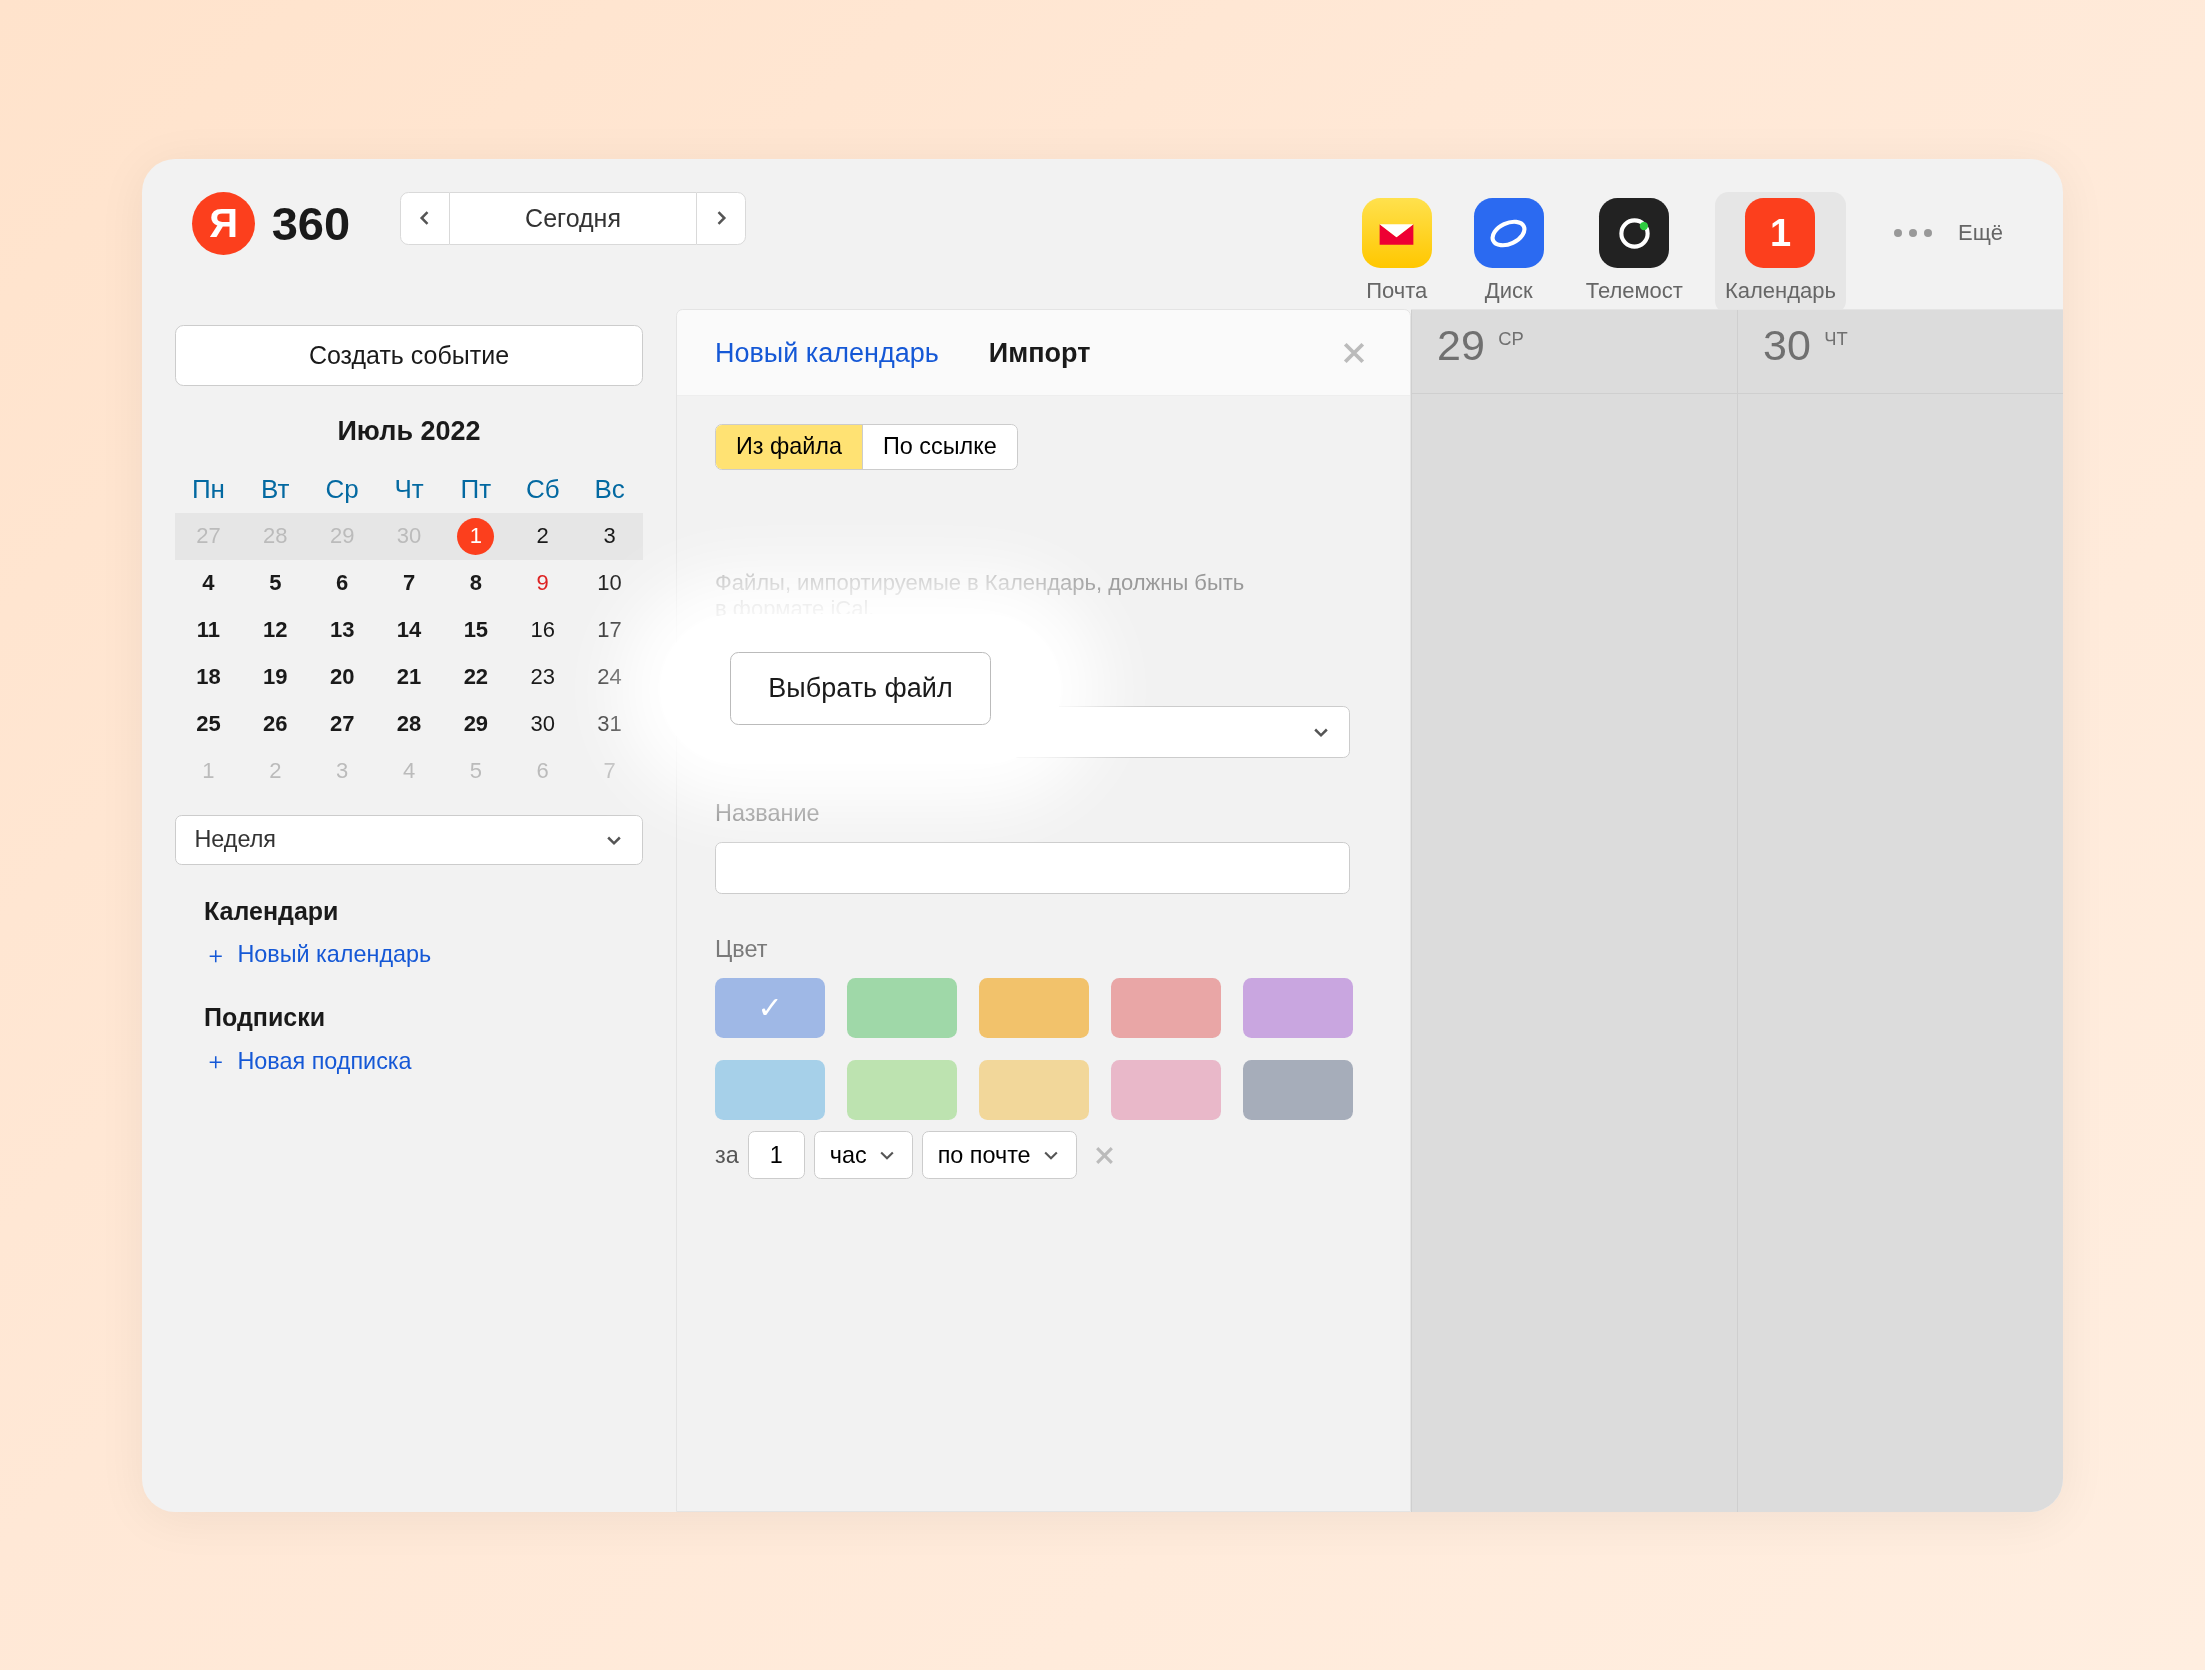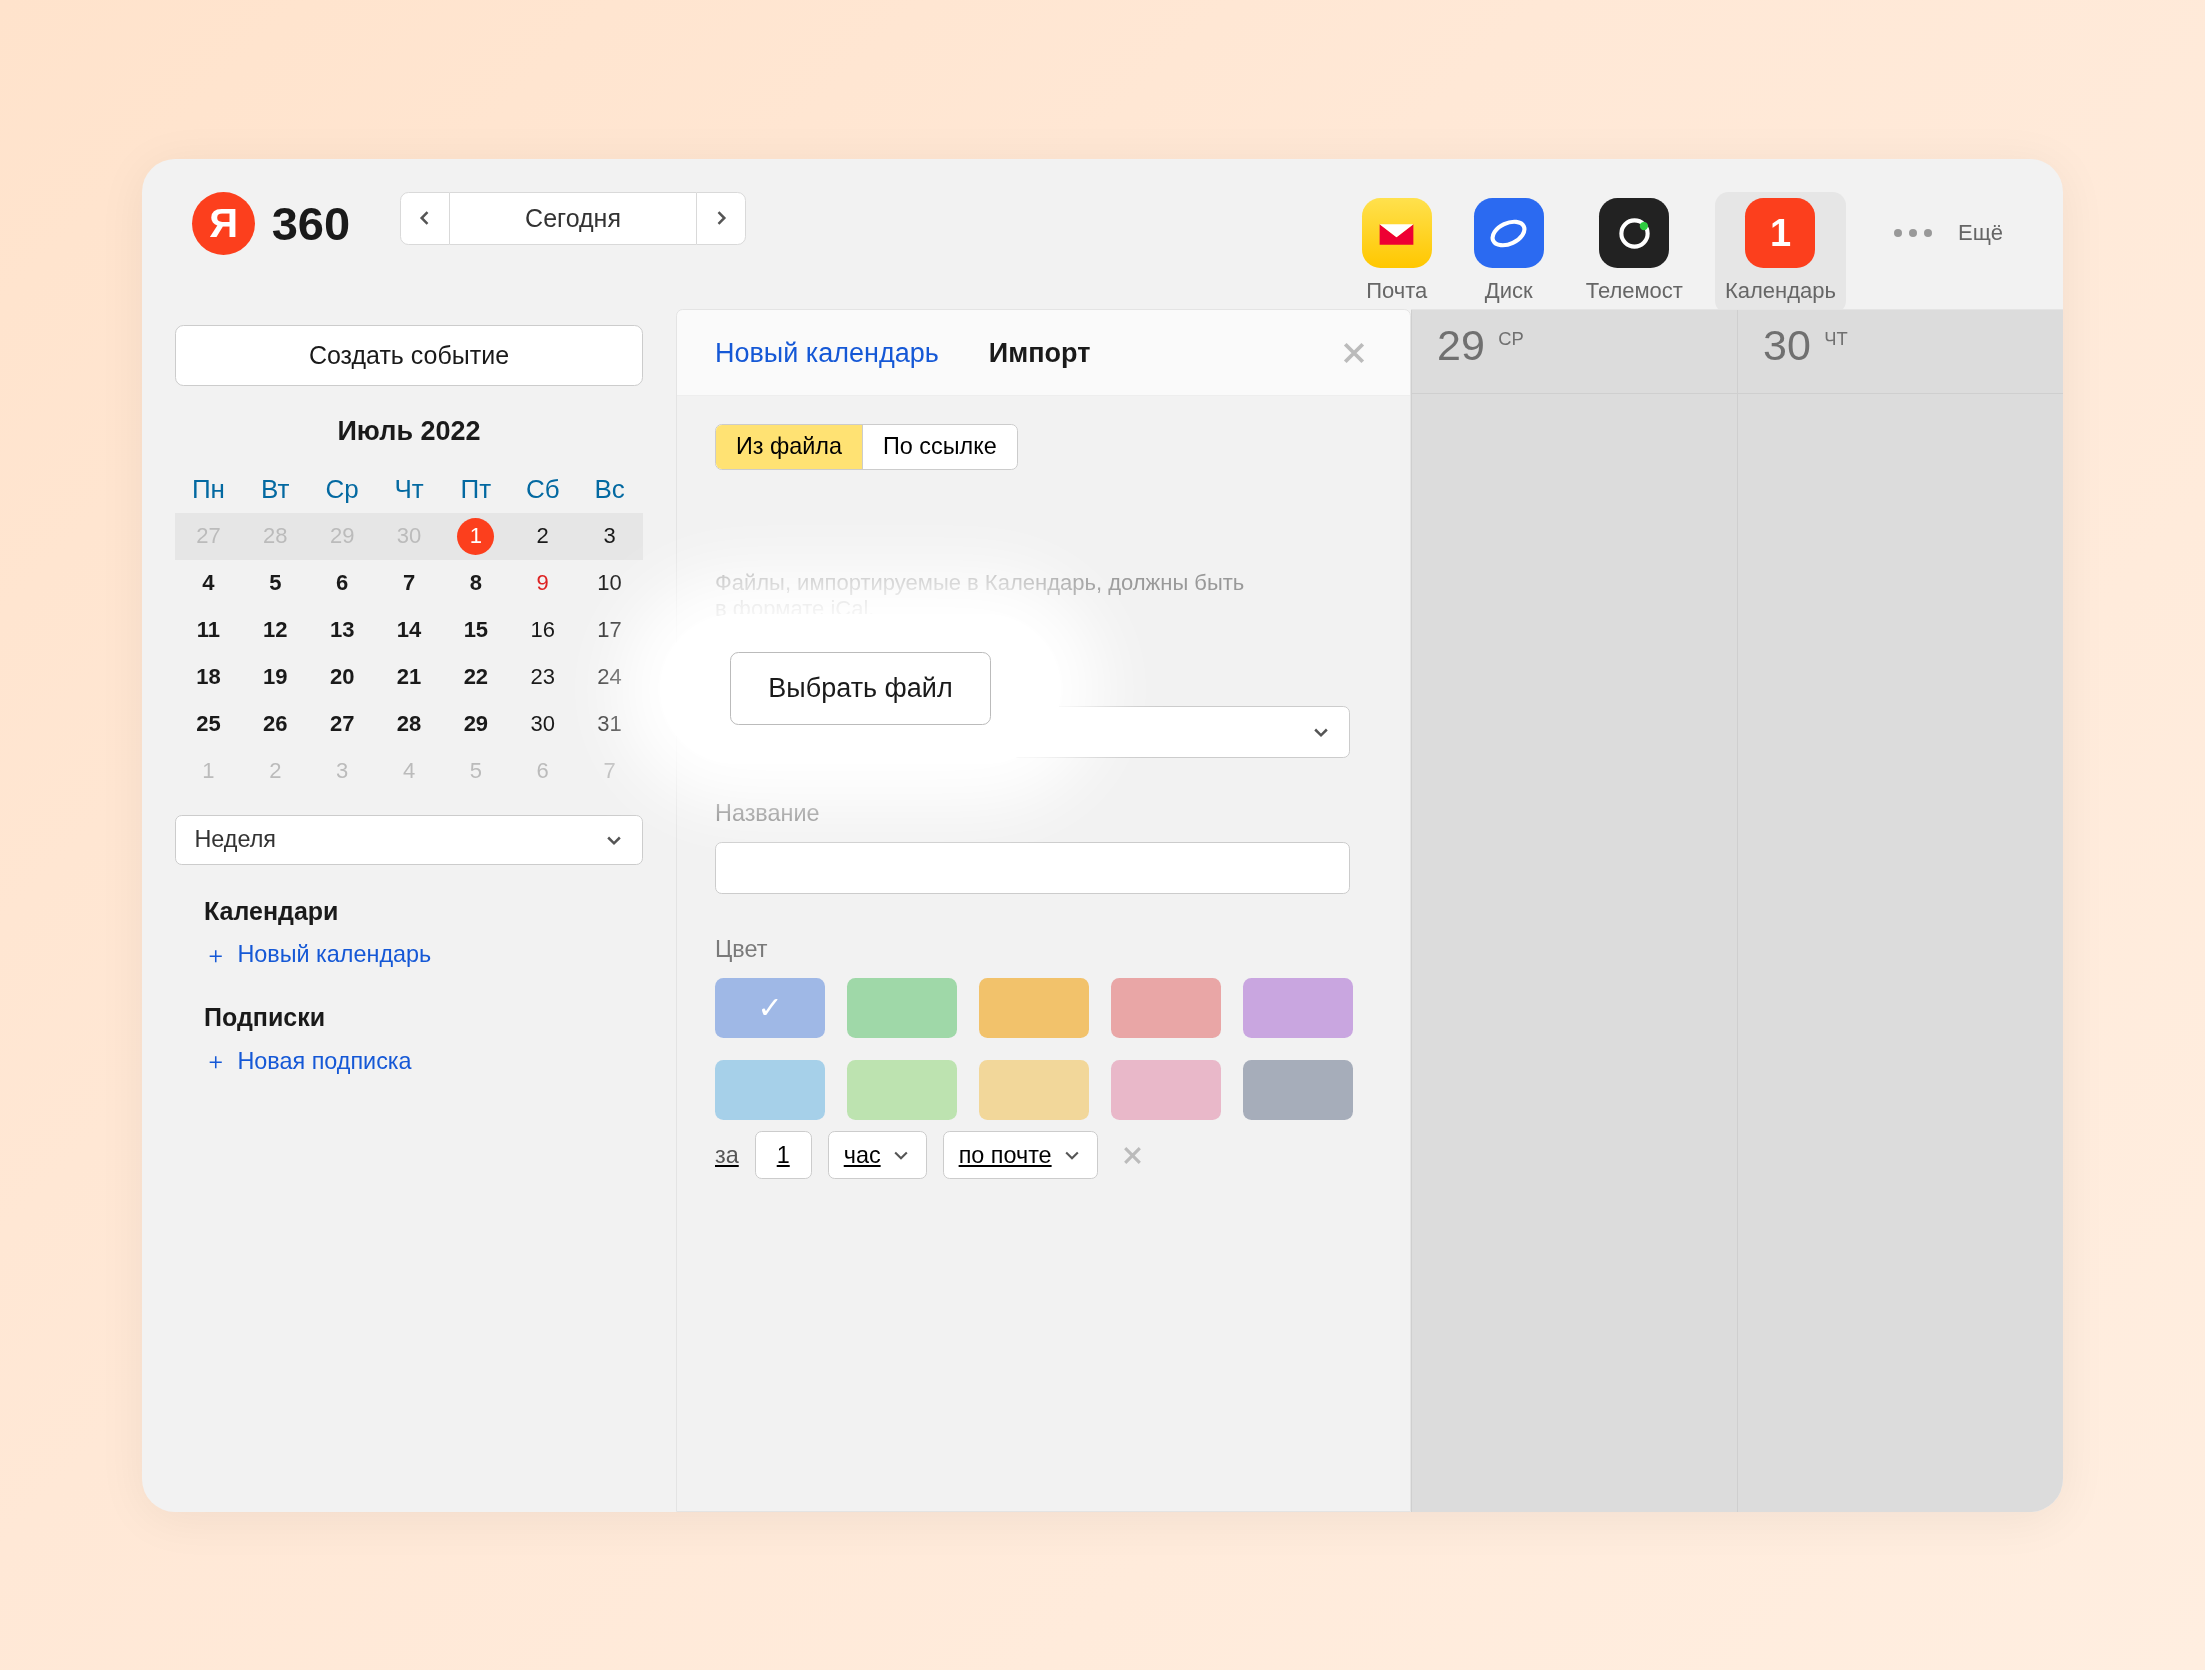--- a/index.html
+++ b/index.html
@@ -314,23 +314,22 @@
     justify-content: center;
   }
   .color-swatch.sel::after {
     content: "✓";
     color: #fff;
     font-size: 30px;
   }
   .notif-row {
     display: flex;
     align-items: center;
-    gap: 16px;
+    gap: 9px;
     margin-top: 11.7px;
-    text-decoration: underline;
   }
   .notif-prefix { font-size: 23.4px; color: #555; }
   .small-input {
     width: 57px;
     height: 48px;
     border: 1.7px solid #ccc;
     border-radius: 6.7px;
     background: #fff;
     text-align: center;
     font-size: 23.4px;

